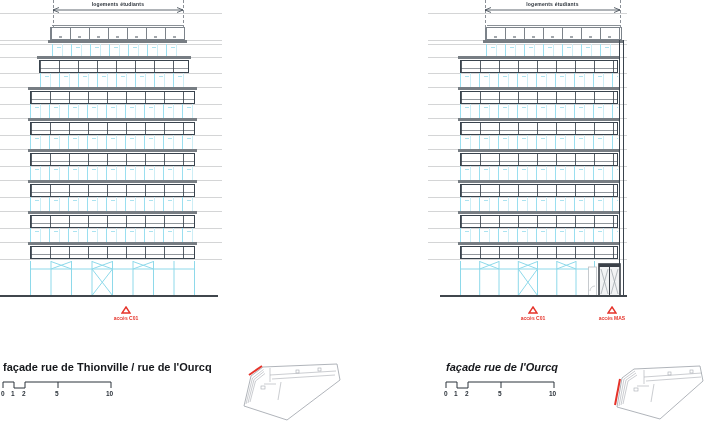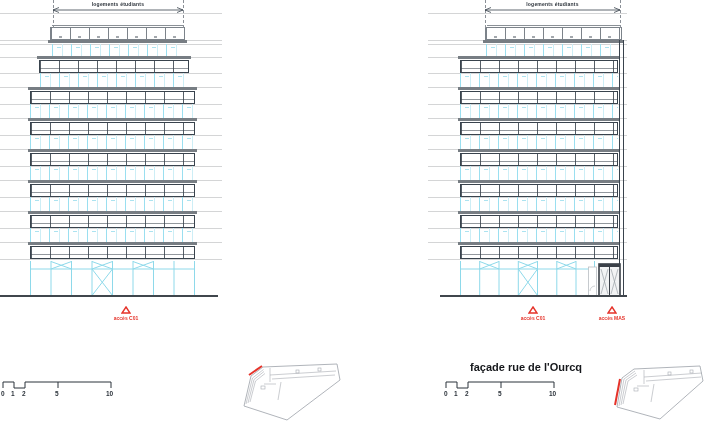--- a/index.html
+++ b/index.html
@@ -196,32 +196,33 @@
     <svg class="abs" style="left:100px;top:306px;" width="10" height="8">
       <polygon points="5,1 9,7 1,7" fill="none" stroke="#e5332a" stroke-width="1.4"></polygon>
     </svg>
     <div class="acclabel" style="left:83px;top:315px;">accès C01</div>
     <svg class="abs" style="left:179px;top:306px;" width="10" height="8">
       <polygon points="5,1 9,7 1,7" fill="none" stroke="#e5332a" stroke-width="1.4"></polygon>
     </svg>
     <div class="acclabel" style="left:162px;top:315px;">accès MAS</div>
   </div>
 
+  <div class="title" style="left:3px;top:361px;">façade rue de Thionville / rue de l'Ourcq</div>
   <svg class="abs" style="left:2px;top:379px;" width="112" height="10">
     <path d="M1,9 V3 H12 V9 H23 V3 H56 V9 M56,3 H109 V9" stroke="#2b323a" stroke-width="1" fill="none"></path>
   </svg>
   <div class="ticks" style="left:2px;top:390px;width:115px;height:9px;">
     <span style="left:-1px;">0</span>
     <span style="left:9px;">1</span>
     <span style="left:20px;">2</span>
     <span style="left:53px;">5</span>
     <span style="left:104px;">10</span>
   </div>
 
-  <div class="title" style="left:470px;top:361px;">façade rue de l'Ourcq</div>
+  <div class="title" style="left:446px;top:361px;font-style:italic;">façade rue de l'Ourcq</div>
   <svg class="abs" style="left:445px;top:379px;" width="112" height="10">
     <path d="M1,9 V3 H12 V9 H23 V3 H56 V9 M56,3 H109 V9" stroke="#2b323a" stroke-width="1" fill="none"></path>
   </svg>
   <div class="ticks" style="left:445px;top:390px;width:115px;height:9px;">
     <span style="left:-1px;">0</span>
     <span style="left:9px;">1</span>
     <span style="left:20px;">2</span>
     <span style="left:53px;">5</span>
     <span style="left:104px;">10</span>
   </div>

